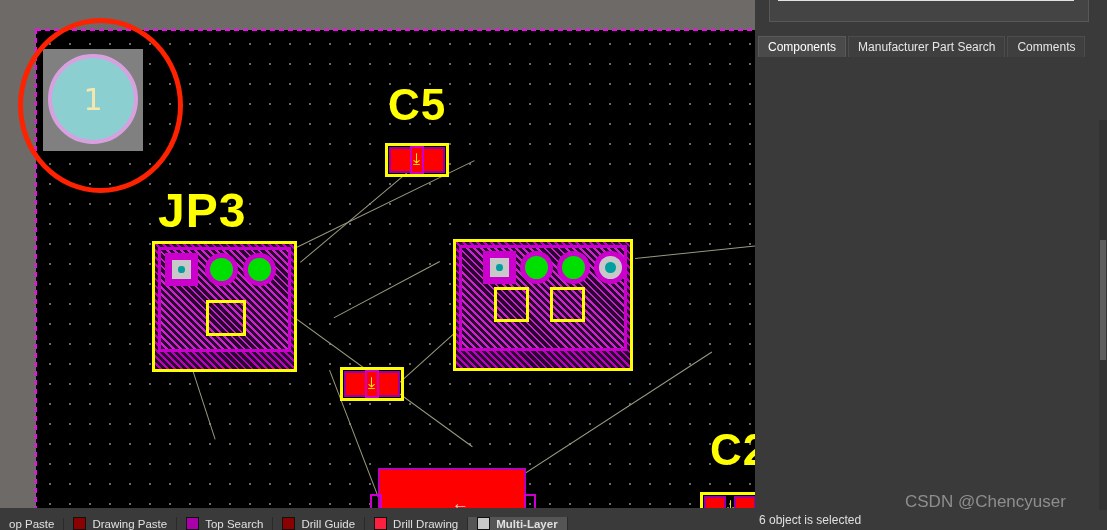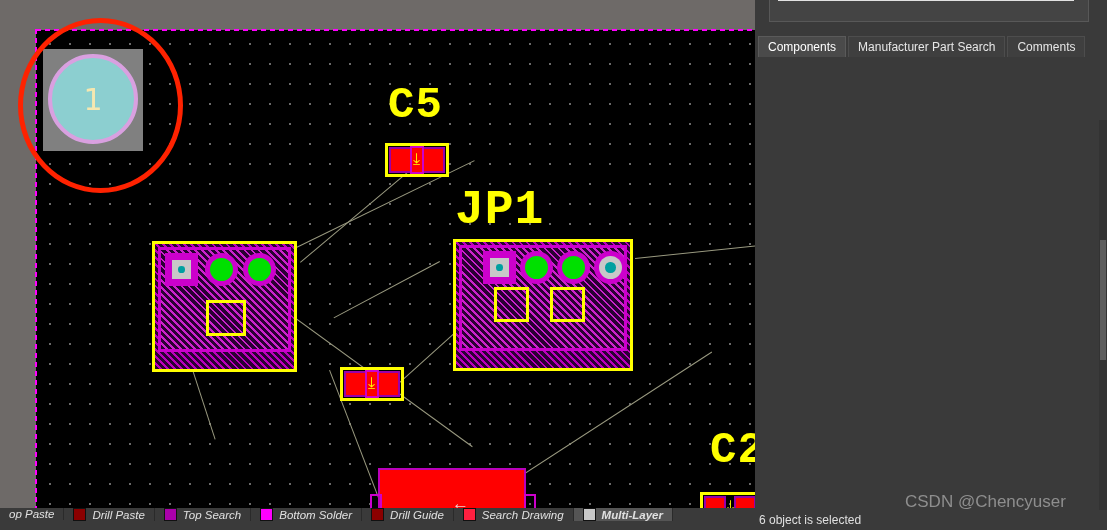--- a/index.html
+++ b/index.html
@@ -14,21 +14,21 @@
   #board{position:absolute;left:36px;top:30px;width:719px;height:478px;
          background:#000;
          background-image:radial-gradient(#6a6a6a 0.8px, transparent 0.9px);
          background-size:20px 20px;background-position:4px 4px;}
   .boardedge{position:absolute;background:transparent;}
   #edge-top{left:36px;top:29px;width:719px;height:2px;
      background:repeating-linear-gradient(90deg,#ff00ff 0 5px,transparent 5px 9px);}
   #edge-left{left:35px;top:29px;width:2px;height:479px;
      background:repeating-linear-gradient(180deg,#ff00ff 0 5px,transparent 5px 9px);}
 
-  .pcbtext{position:absolute;color:#ffff00;font-family:Liberation Mono, monospace;
+  .pcbtext{position:absolute;color:#ffff00;font-family:Liberation Sans, sans-serif;
            font-weight:bold;letter-spacing:1px;white-space:nowrap;}
 
   
   #hl-pad-sq{position:absolute;left:43px;top:49px;width:100px;height:102px;background:#808080;}
   #hl-pad-ring{position:absolute;left:48px;top:54px;width:90px;height:90px;border-radius:50%;
                background:#8ccfd0;border:4px solid #d9a0e0;box-sizing:border-box;}
   #hl-pad-num{position:absolute;left:48px;top:54px;width:90px;height:90px;
               display:flex;align-items:center;justify-content:center;
               color:#f5e7b0;font-size:30px;font-family:"DejaVu Sans",sans-serif;}
   #hl-circle{position:absolute;left:18px;top:18px;width:155px;height:165px;
@@ -55,21 +55,21 @@
   .cap .brk{position:absolute;border:3px solid #ffff00;box-sizing:border-box;}
   .cap .body{position:absolute;border:2px solid #9900aa;box-sizing:border-box;background:#ff0000;}
   .cap .mid{position:absolute;border:2px solid #cc00cc;box-sizing:border-box;background:#ff0000;}
   .cap .arrow{position:absolute;color:#ffff00;font-size:16px;line-height:1;}
 
   .bigpad{position:absolute;background:#ff0000;border:2px solid #bb00bb;box-sizing:border-box;}
   .ratline{position:absolute;height:1px;background:#9a9a80;transform-origin:0 0;}
 
   
   #layerbar{position:absolute;left:0;bottom:0;height:22px;width:755px;
-            background:#3a3a3a;display:flex;align-items:flex-start;overflow:hidden;font-style:italic;}
+            background:#3a3a3a;display:flex;align-items:flex-end;overflow:hidden;}
   .ltab{display:flex;align-items:center;gap:6px;padding:0 9px;
         border-right:1px solid #2a2a2a;color:#e0e0e0;font-size:11.5px;white-space:nowrap;}
   .ltab .sw{width:11px;height:11px;display:inline-block;border:1px solid #111;}
   .ltab.active{background:#555;font-weight:bold;}
 
   
   #panel{position:absolute;left:755px;top:0;width:352px;height:530px;background:#3a3a3a;}
   #topbox{position:absolute;left:14px;top:-40px;width:320px;height:62px;
           border:1px solid #585858;background:#444;box-sizing:border-box;}
   #topbox .listarea{position:absolute;left:8px;top:0;right:14px;bottom:20px;background:#e2e2e2;}
@@ -175,47 +175,43 @@
     <div style="position:absolute;left:370px;top:494px;width:12px;height:26px;border:2px solid #cc00cc;box-sizing:border-box;"></div>
     <div style="position:absolute;left:524px;top:494px;width:12px;height:26px;border:2px solid #cc00cc;box-sizing:border-box;"></div>
 
     <div class="cap" style="left:700px;top:492px;width:60px;height:32px;">
       <div class="brk" style="left:0;top:0;width:60px;height:32px;"></div>
       <div class="body" style="left:4px;top:4px;width:22px;height:24px;"></div>
       <div class="body" style="left:34px;top:4px;width:22px;height:24px;"></div>
       <div class="arrow" style="left:27px;top:6px;">⤓</div>
     </div>
 
-    <div class="pcbtext" id="d1" style="left: 455px; top: 183px; font-size: 48px;">JP1</div>
+    <div class="pcbtext" id="d0" style="left: 158px; top: 183px; font-size: 48px;">JP3</div>
     <div class="pcbtext" id="d2" style="left: 388px; top: 80px; font-size: 44px;">C5</div>
     <div class="pcbtext" id="d5" style="left: 710px; top: 425px; font-size: 44px;">C2</div>
 
     <div id="layerbar">
         <div class="ltab">
           <span>op Paste</span>
         </div>
         <div class="ltab">
           <span class="sw" style="background: rgb(139, 0, 0);"></span>
-          <span>Drill Paste</span>
+          <span>Drawing Paste</span>
         </div>
         <div class="ltab">
           <span class="sw" style="background: rgb(170, 0, 170);"></span>
           <span>Top Search</span>
         </div>
         <div class="ltab">
-          <span class="sw" style="background: rgb(255, 0, 255);"></span>
-          <span>Bottom Solder</span>
-        </div>
-        <div class="ltab">
           <span class="sw" style="background: rgb(139, 0, 0);"></span>
           <span>Drill Guide</span>
         </div>
         <div class="ltab">
           <span class="sw" style="background: rgb(255, 32, 64);"></span>
-          <span>Search Drawing</span>
+          <span>Drill Drawing</span>
         </div>
         <div class="ltab active">
           <span class="sw" style="background: rgb(200, 200, 200);"></span>
           <span>Multi-Layer</span>
         </div>
       </div>
   </div>
 
   <div id="panel">
 

